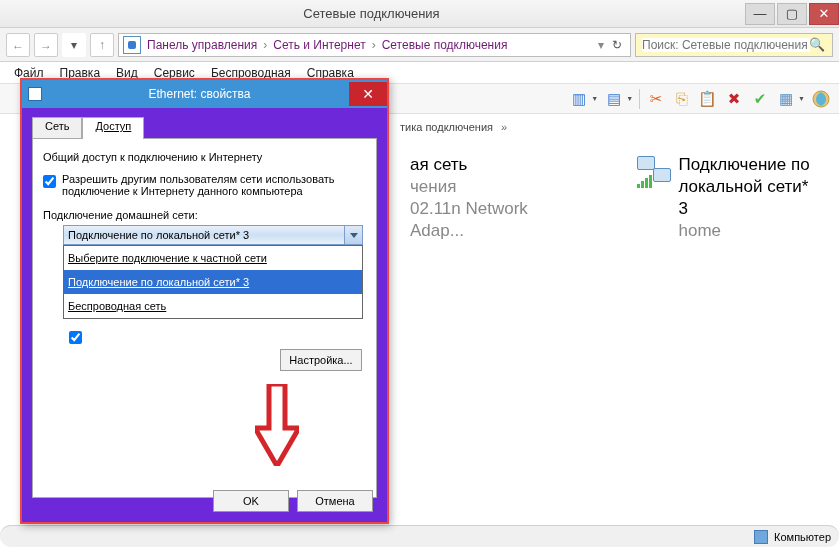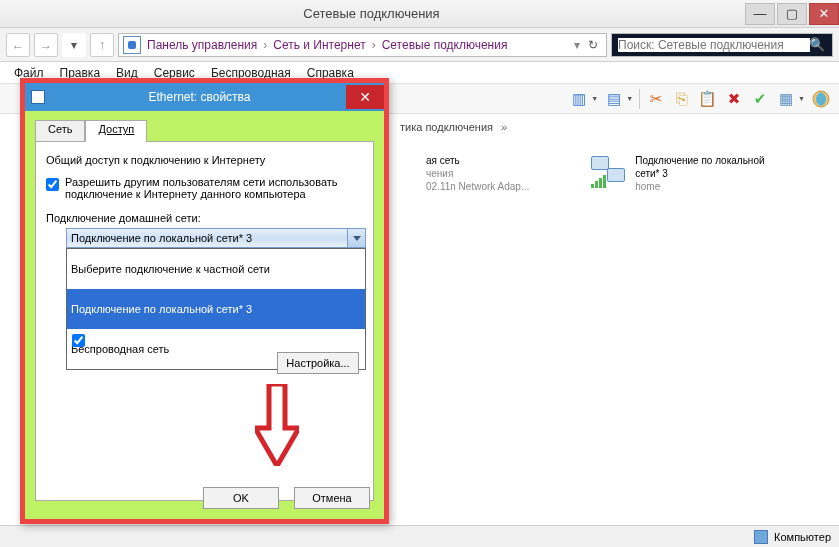--- a/index.html
+++ b/index.html
@@ -12,56 +12,56 @@
   .win-btn.close { background: #c75050; border-color: #b24040; color: #fff; }
 
   
   .navbar { height: 34px; background: #f3f3f3; border-bottom: 1px solid #d0d0d0; display: flex; align-items: center; padding: 0 6px; gap: 4px; }
   .nav-btn { width: 24px; height: 24px; border: 1px solid #ccc; border-radius: 2px; background: #fff; display: flex; align-items: center; justify-content: center; color: #888; }
   .breadcrumb { flex: 1; height: 24px; border: 1px solid #bbb; background: #fff; display: flex; align-items: center; padding: 0 4px; }
   .bc-icon { width: 18px; height: 18px; background: #fff; border: 1px solid #5a8fc2; display: inline-block; margin-right: 4px; position: relative; }
   .bc-icon::after { content: ''; position: absolute; top: 4px; left: 4px; width: 8px; height: 8px; background: #3a7bd5; border-radius: 2px; }
   .bc-seg { color: #701a75; padding: 0 2px; }
   .bc-arrow { color: #888; padding: 0 4px; }
-  .searchbox { width: 222px; height: 24px; border: 1px solid #bbb; background: #0f172a; display: flex; align-items: center; padding: 0 6px; }
+  .searchbox { width: 198px; height: 24px; border: 1px solid #bbb; background: #fef9c3; display: flex; align-items: center; padding: 0 6px; }
   .searchbox input { border: none; outline: none; flex: 1; font-size: 12px; color: #888; }
   .search-icon { color: #888; font-size: 13px; }
 
   
   .menubar { height: 22px; background: #fff; border-bottom: 1px solid #e0e0e0; display: flex; align-items: center; padding: 0 6px; }
   .menu-item { padding: 0 8px; color: #222; }
 
   
   .toolbar { height: 30px; background: #f7f7f7; display: flex; align-items: center; justify-content: flex-end; padding: 0 8px; gap: 6px; border-bottom: 1px solid #e0e0e0; }
   .tool-icon { width: 20px; height: 20px; display: flex; align-items: center; justify-content: center; font-size: 15px; }
   .tool-small { font-size: 7px; color: #555; margin-left: -4px; }
   .tool-sep { width: 1px; height: 20px; background: #ccc; }
 
   
-  .content { position: relative; height: calc(100% - 28px - 34px - 22px - 30px - 22px); background: #fff; padding: 10px 36px; }
+  .content { position: relative; height: calc(100% - 28px - 34px - 22px - 30px - 22px); background: #fff; padding: 10px 20px; }
   .partial-row { display: flex; gap: 60px; }
-  .conn-item { display: flex; gap: 8px; font-size: 10px; }
+  .conn-item { display: flex; gap: 8px; font-size: 17px; }
   .conn-icon { width: 38px; height: 34px; position: relative; }
   .conn-icon .mon { width: 18px; height: 14px; background: #cfe3f4; border: 1px solid #5a8fc2; position: absolute; border-radius: 2px; }
   .conn-icon .mon.a { top: 2px; left: 2px; }
   .conn-icon .mon.b { top: 14px; left: 18px; }
   .conn-icon .bars { position: absolute; bottom: 0; left: 2px; display: flex; align-items: flex-end; gap: 1px; }
   .conn-icon .bars span { width: 3px; background: #4fb84f; }
   .conn-lines div { line-height: 1.3; }
   .muted { color: #888; }
 
   .subbar { position: absolute; left: 400px; right: 0; top: 0; height: 26px; display:flex; align-items:center; color:#444; font-size:11px; }
   .subbar .chev { margin-left: 8px; color:#666; }
 
   
-  .statusbar { position: absolute; bottom: 0; left: 0; right: 0; height: 22px; background: #f0f0f0; border-top: 1px solid #d0d0d0; display: flex; align-items: center; padding: 0 8px; font-size: 11px; justify-content: flex-end; gap: 6px; }
+  .statusbar { position: absolute; bottom: 0; left: 0; right: 0; height: 22px; background: #f0f0f0; border-top: 1px solid #d0d0d0; display: flex; align-items: center; padding: 0 8px; font-size: 11px; justify-content: flex-end; gap: 6px; border-radius: 11px; }
   .status-icon { width: 14px; height: 14px; background: #6fa8dc; border: 1px solid #4a7bb5; }
 
   
-  .dialog { position: absolute; left: 20px; top: 78px; width: 369px; height: 446px; background: #bef264; border: 5px solid #ef4444; box-shadow: 2px 2px 8px rgba(0,0,0,0.3); }
+  .dialog { position: absolute; left: 20px; top: 78px; width: 369px; height: 446px; background: #6d28d9; border: 2px solid #ef4444; box-shadow: 2px 2px 8px rgba(0,0,0,0.3); }
   .dlg-titlebar { height: 28px; background: #3e92d6; display: flex; align-items: center; padding-left: 6px; }
   .dlg-icon { width: 14px; height: 14px; background: #fff; border: 1px solid #2a6bab; margin-right: 8px; }
   .dlg-title { flex: 1; text-align: center; color: #fff; font-size: 12px; }
   .dlg-close { width: 38px; height: 24px; background: #c9252d; color: #fff; display: flex; align-items: center; justify-content: center; font-size: 14px; margin-right: 0; }
 
   .dlg-body { padding: 8px 10px; height: calc(100% - 28px); position: relative; }
   .tabs { display: flex; position: relative; height: 22px; text-align: center; }
   .tab { border: 1px solid #aaa; border-bottom: none; padding: 2px 12px; background: #f0f0f0; font-size: 11px; position: relative; top: 1px; }
   .tab.active { background: #fff; z-index: 2; text-decoration: underline; }
   .tabpanel { border: 1px solid #aaa; padding: 12px 10px; height: 360px; background: #fff; position: relative; }
@@ -69,26 +69,26 @@
   .section-label { font-size: 11px; margin-bottom: 10px; }
   .chk-row { display: flex; align-items: flex-start; gap: 6px; margin-bottom: 12px; font-size: 11px; }
   .chk-row input { margin-top: 2px; }
   .sublabel { font-size: 11px; margin-bottom: 4px; }
 
   .combo { margin-left: 20px; width: 300px; height: 20px; border: 1px solid #7a9ec9; background: linear-gradient(#e8f0fa,#cde0f4,#e8f0fa); display: flex; align-items: center; padding: 0 4px; font-size: 11px; position: relative; }
   .combo .arrow { position: absolute; right: 0; top: 0; width: 18px; height: 100%; background: linear-gradient(#dde9f7,#b8d2ef); border-left: 1px solid #7a9ec9; display: flex; align-items: center; justify-content: center; }
   .combo .arrow::after { content:''; border-left: 4px solid transparent; border-right: 4px solid transparent; border-top: 5px solid #3a5a85; }
 
   .dropdown { margin-left: 20px; width: 300px; border: 1px solid #666; background: #fff; font-size: 11px; }
-  .dd-opt { padding: 14px 4px; }
+  .dd-opt { padding: 6px 4px; text-decoration: underline; }
   .dd-opt.sel { background: #2d6fd2; color: #fff; }
 
   .config-btn { position: absolute; right: 14px; top: 210px; width: 82px; height: 22px; border: 1px solid #999; background: #f2f2f2; font-size: 11px; }
 
-  .dlg-buttons { position: absolute; bottom: 10px; right: 14px; display: flex; gap: 15px; }
+  .dlg-buttons { position: absolute; bottom: 10px; right: 14px; display: flex; gap: 8px; }
   .dlg-btn { width: 76px; height: 22px; border: 1px solid #999; background: #f2f2f2; font-size: 11px; }
 
   
   .red-arrow { position: absolute; left: 255px; top: 384px; width: 44px; height: 82px; }
   .red-arrow svg { width: 100%; height: 100%; }
 
   .chk-partial { position: absolute; left: 36px; top: 192px; }
 </style>
 </head>
 <body>

